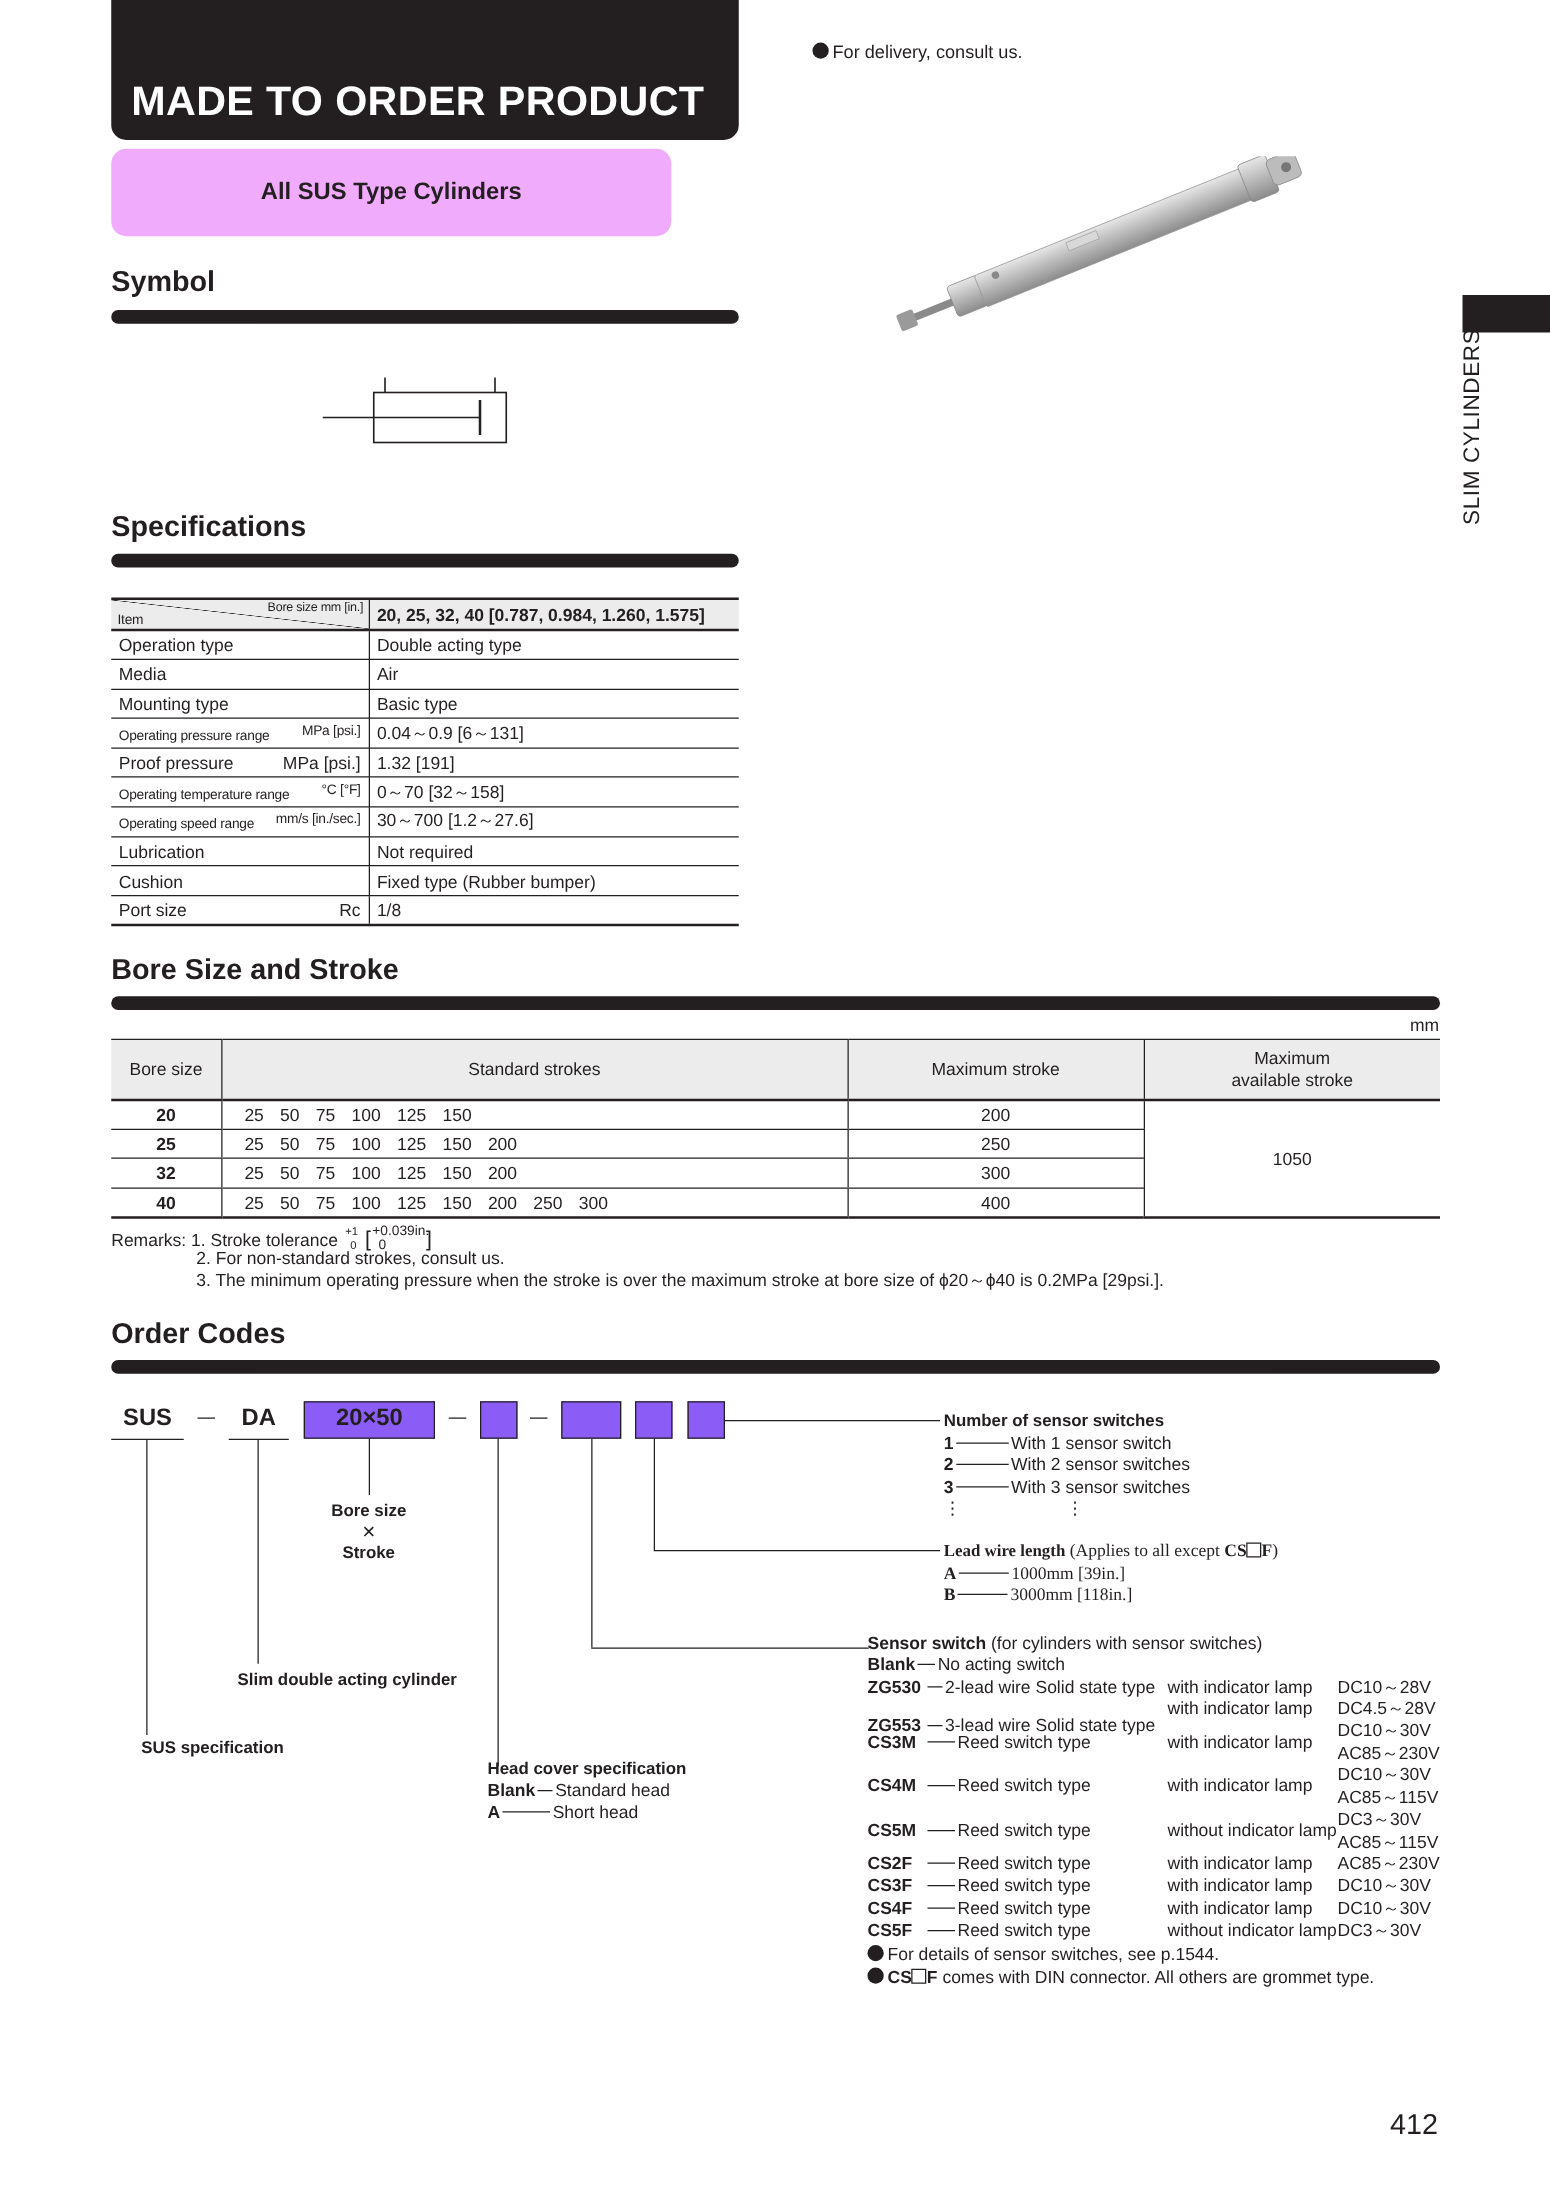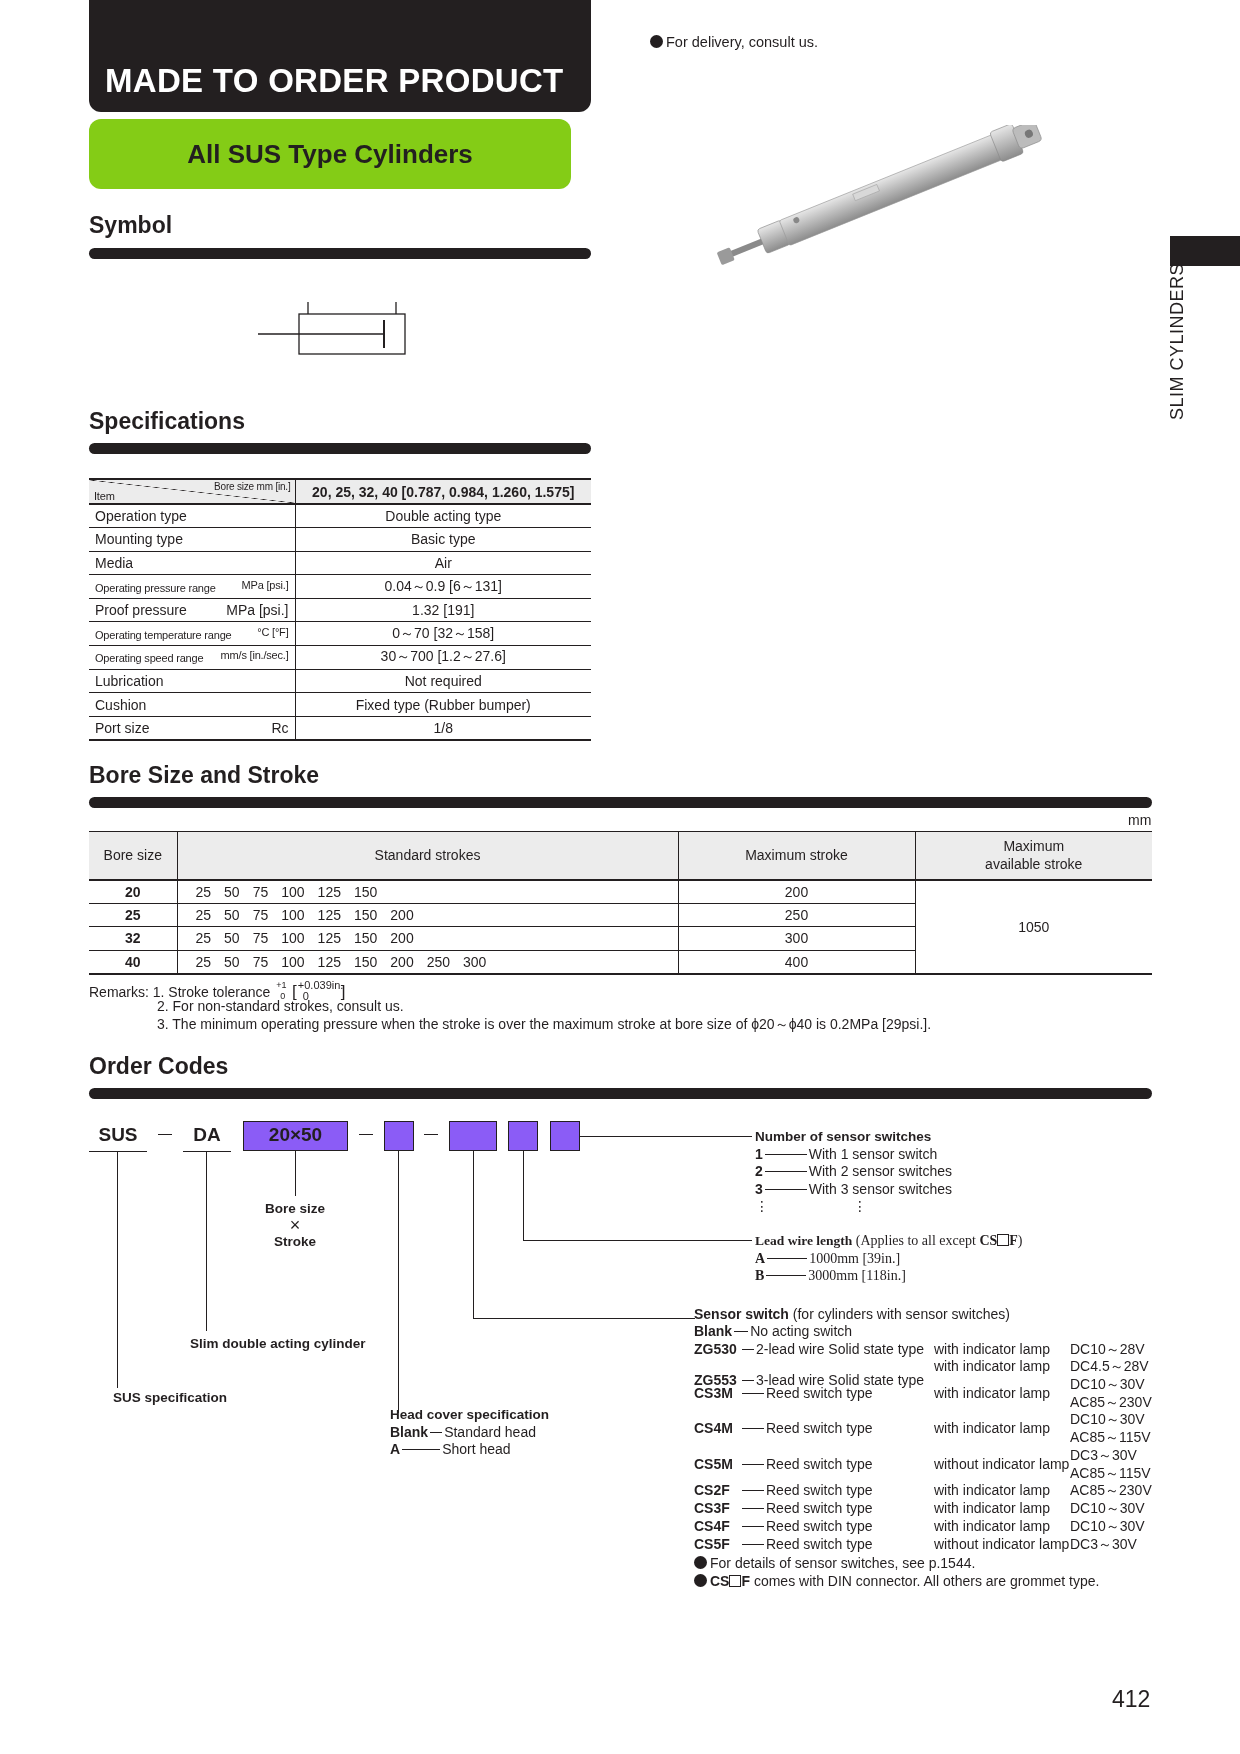--- a/index.html
+++ b/index.html
@@ -3,41 +3,41 @@
 <meta charset="utf-8">
 <style>
   * { box-sizing: border-box; margin: 0; padding: 0; }
   html, body { width: 1240px; height: 1754px; background: #fff; overflow: hidden; }
   body { position: relative; font-family: "Liberation Sans", "DejaVu Sans", sans-serif; color: #231f20; }
   .abs { position: absolute; }
 
   
   .title-block { left: 89px; top: 0; width: 502px; height: 112px; background: #231f20; border-radius: 0 0 12px 12px; }
   .title-block .t { position: absolute; left: 16px; bottom: 12px; color: #fff; font-weight: bold; font-size: 33px; letter-spacing: 0.3px; }
-  .sub-block { left: 89px; top: 119px; width: 482px; height: 70px; background: #84cc16; border-radius: 12px; display: flex; align-items: center; justify-content: center; font-weight: bold; font-size: 26px; }
+  .sub-block { left: 89px; top: 119px; width: 448px; height: 70px; background: #f0abfc; border-radius: 12px; display: flex; align-items: center; justify-content: center; font-weight: bold; font-size: 19px; }
 
   .h2 { font-weight: bold; font-size: 23px; }
   .rule { height: 11px; background: #231f20; border-radius: 6px; }
 
   .bullet-dot { display: inline-block; width: 13px; height: 13px; border-radius: 50%; background: #231f20; vertical-align: -1px; margin-right: 3px; }
   .small { font-size: 14px; }
 
   
   .side-tab { left: 1170px; top: 236px; width: 70px; height: 30px; background: #231f20; }
   .side-label { left: 1163px; top: 270px; width: 30px; height: 155px; }
   .side-label span { position: absolute; left: 0; top: 0; transform-origin: left top; transform: translate(4px, 150px) rotate(-90deg); font-size: 18px; white-space: nowrap; letter-spacing: 0.5px; }
 
   
   table { border-collapse: collapse; }
   .spec { left: 89px; top: 478px; width: 502px; font-size: 14px; }
   .spec td { height: 23.6px; border-bottom: 1px solid #231f20; padding: 0 6px; }
   .spec tr.head td { border-top: 2px solid #231f20; border-bottom: 2px solid #231f20; background: #ececec; }
   .spec tr:last-child td { border-bottom: 2px solid #231f20; }
   .spec td.c1 { width: 206px; border-right: 1px solid #231f20; }
-  .spec td.c2 { text-align: center; }
+  .spec td.c2 { }
   .spec .cond { font-size: 11px; letter-spacing: -0.2px; }
   .spec .unit { float: right; }
   .diag { position: relative; height: 23px; background: linear-gradient(to top right, transparent 49%, #231f20 50%, transparent 51%); }
 
   
   .bore { left: 89px; top: 831px; width: 1063px; font-size: 14px; }
   .bore th { font-weight: normal; background: #ececec; height: 48px; border-top: 1px solid #231f20; border-bottom: 2px solid #231f20; }
   .bore th + th, .bore td + td { border-left: 1px solid #231f20; }
   .bore td { height: 23.5px; border-bottom: 1px solid #231f20; text-align: center; }
   .bore tr:last-child td { border-bottom: 2px solid #231f20; }
@@ -127,26 +127,26 @@
         <span class="cond" style="position:absolute;left:5px;bottom:1px;">Item</span>
       </div>
     </td>
     <td class="c2 b">20, 25, 32, 40 [0.787, 0.984, 1.260, 1.575]</td>
   </tr>
   <tr>
         <td class="c1"><span>Operation type</span></td>
         <td class="c2">Double acting type</td>
       </tr>
   <tr>
+        <td class="c1"><span>Media</span></td>
+        <td class="c2">Air</td>
+      </tr>
+  <tr>
         <td class="c1"><span>Mounting type</span></td>
         <td class="c2">Basic type</td>
-      </tr>
-  <tr>
-        <td class="c1"><span>Media</span></td>
-        <td class="c2">Air</td>
       </tr>
   <tr>
         <td class="c1"><span class="cond">Operating pressure range</span><span class="unit cond">MPa [psi.]</span></td>
         <td class="c2">0.04～0.9 [6～131]</td>
       </tr>
   <tr>
         <td class="c1"><span>Proof pressure</span><span class="unit">MPa [psi.]</span></td>
         <td class="c2">1.32 [191]</td>
       </tr>
   <tr>

